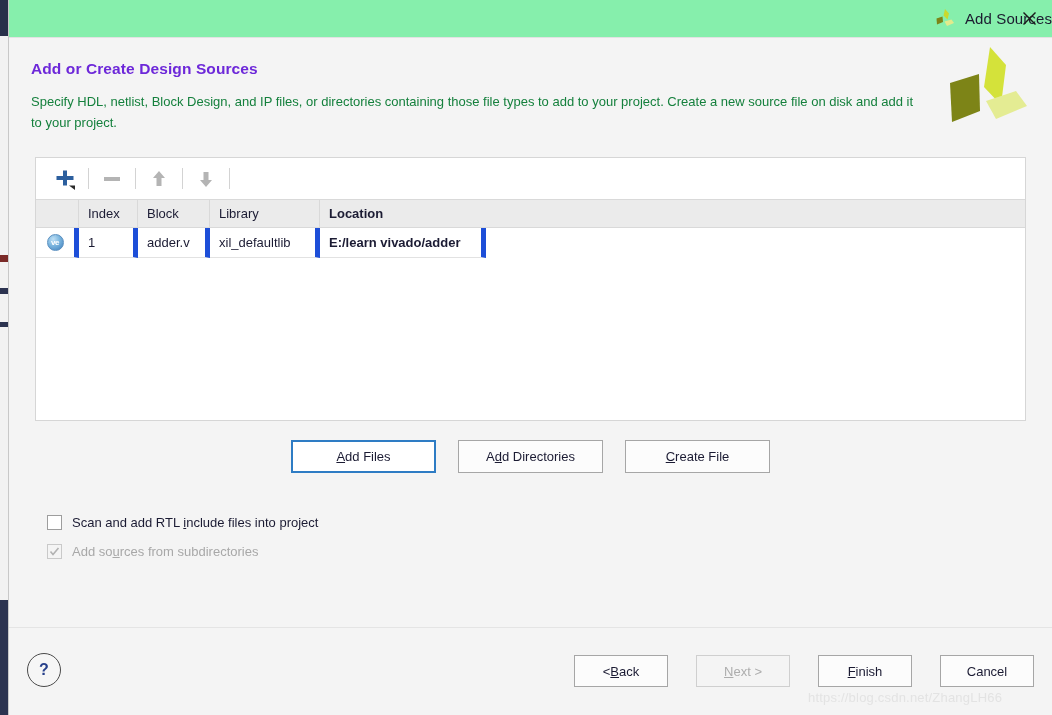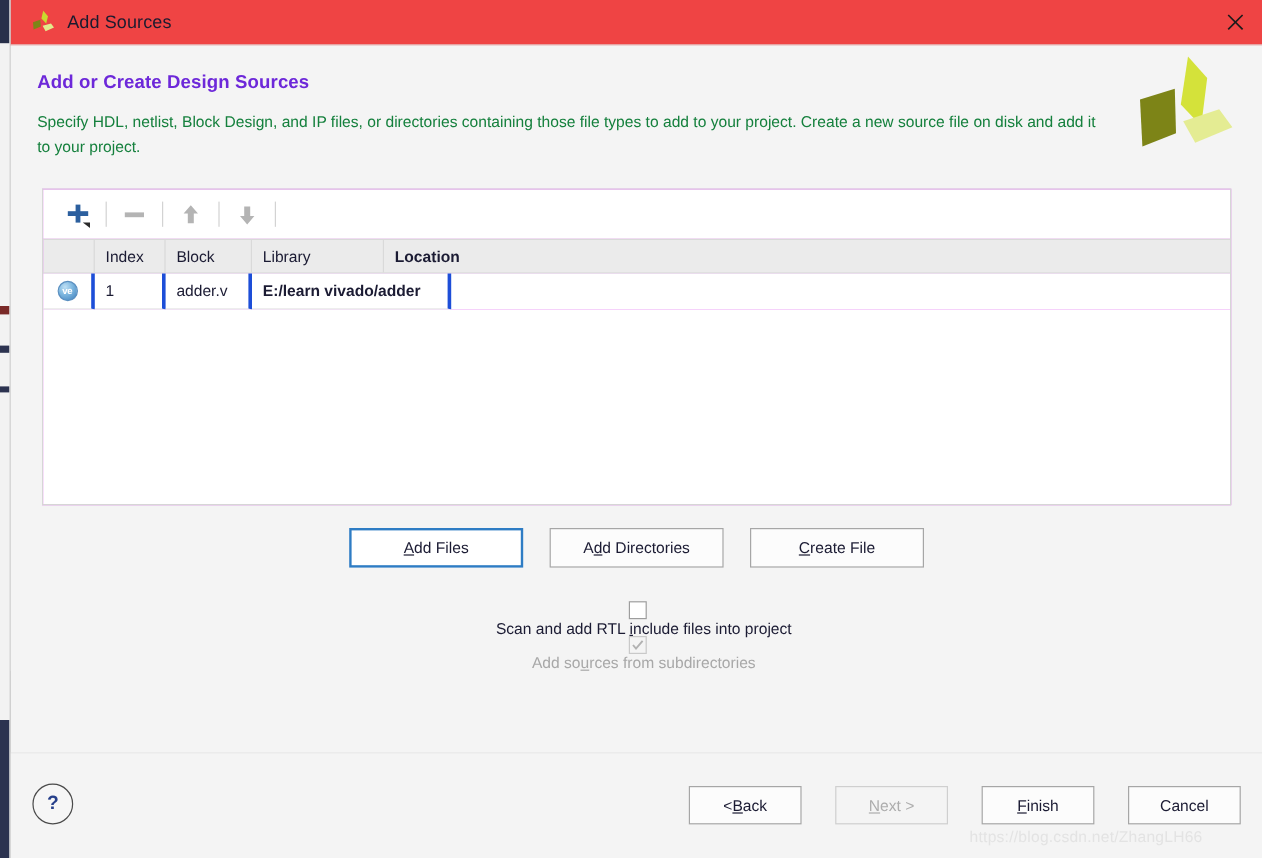--- a/index.html
+++ b/index.html
@@ -39,24 +39,25 @@
     height: 715px;
     background: #f4f4f4;
     border-left: 1px solid #c8c8c8;
     box-sizing: border-box;
   }
 
   
   .titlebar {
     position: relative;
     height: 37px;
-    background: #ef4444;
+    background: #86efac;
     border-bottom: 1px solid #e2e2e2;
     display: flex;
     align-items: center;
+    justify-content: flex-end;
   }
   .title-icon {
     width: 22px; height: 22px;
     margin-left: 16px;
     position: relative;
     flex: 0 0 auto;
   }
   .title-text {
     margin-left: 9px;
     font-size: 15px;
@@ -166,21 +167,21 @@
     background: #ffffff;
     flex: 0 0 auto;
   }
   .tbl-row .c {
     display: flex;
     align-items: center;
     font-size: 13px;
     color: #1b1b33;
     padding-left: 9px;
     box-sizing: border-box;
-    border-right: 3px solid #1d4ed8;
+    border-right: 5px solid #1d4ed8;
     border-bottom: 1px solid #e2e2e2;
   }
   .tbl-row .c.icon-cell {
     justify-content: center;
     padding-left: 0;
   }
   .tbl-fill { flex: 1 1 auto; background: #ffffff; }
 
   .col-icon { width: 43px; }
   .col-index { width: 59px; }
@@ -243,24 +244,23 @@
 
   u.mn { text-decoration: underline; }
 
   
   .checks {
     margin-top: 28px;
     padding-left: 12px;
   }
   .chk-row {
     display: flex;
-    align-items: center;
+    align-items: flex-end;
     height: 29px;
     cursor: pointer;
-    flex-direction: column;
   }
   .chk-row.disabled { cursor: default; }
   .chk-box {
     width: 15px; height: 15px;
     border: 1px solid #9d9d9d;
     background: #ffffff;
     box-sizing: border-box;
     margin-right: 10px;
     display: flex;
     align-items: center;
@@ -414,20 +414,21 @@
         <div class="c col-library">Library</div>
         <div class="c col-location last">Location</div>
       </div>
 
       <div class="tbl-row">
         <div class="c col-icon icon-cell">
           <span class="ve-badge">ve</span>
         </div>
         <div class="c col-index">1</div>
         <div class="c col-name">adder.v</div>
+        <div class="c col-library">xil_defaultlib</div>
         <div class="c col-location">E:/learn vivado/adder</div>
       </div>
 
       <div class="tbl-fill"></div>
     </div>
 
     <div class="action-row">
       <button class="btn btn-add-files focused">
           <u class="mn">A</u>
           <span>dd Files</span>

